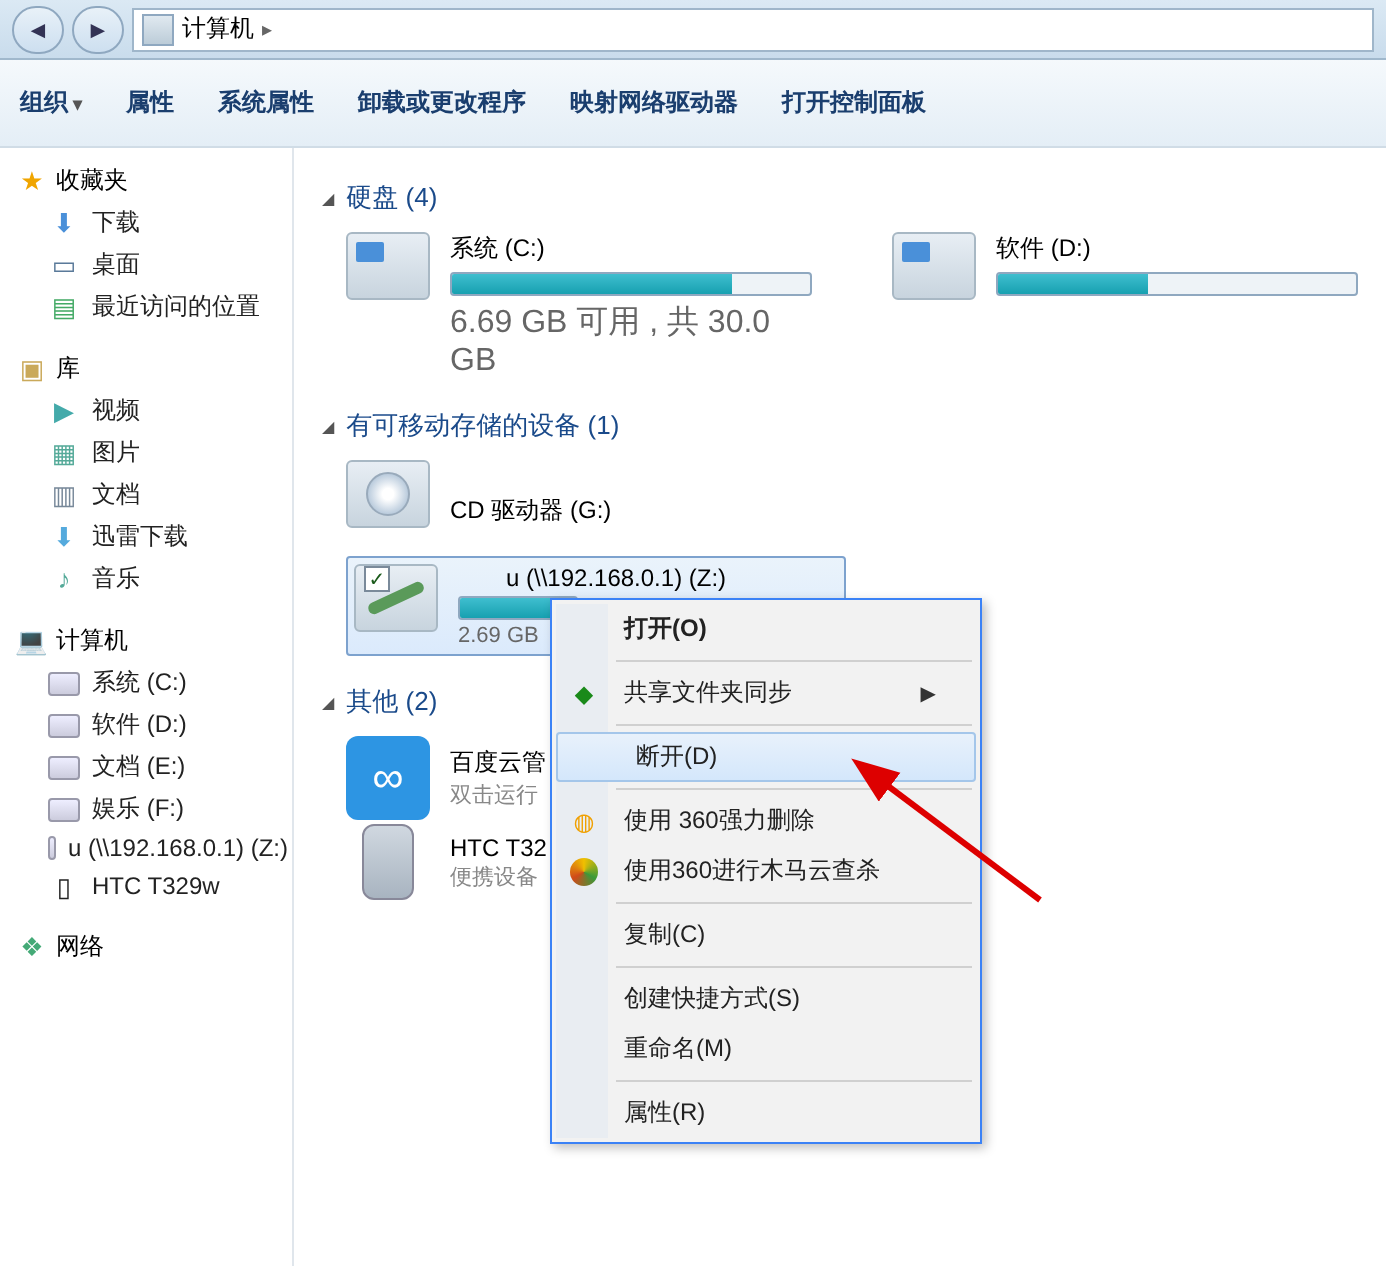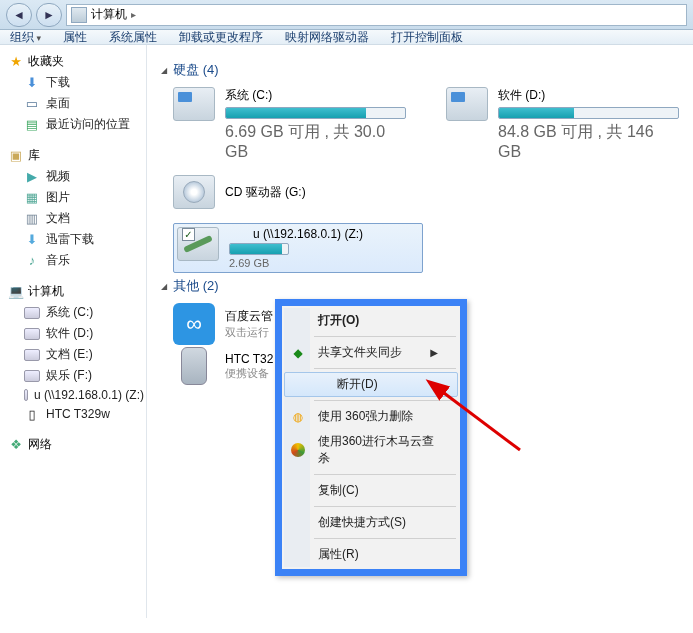--- a/index.html
+++ b/index.html
@@ -4,21 +4,21 @@
 <style>
 * { box-sizing: border-box; margin: 0; padding: 0; font-family: "Microsoft YaHei", "Segoe UI", sans-serif; }
 body { width: 693px; height: 633px; background: #fff; font-size: 12px; overflow: hidden; position: relative; }
 
 .titlebar { height: 30px; background: linear-gradient(#dbe9f4, #c9dcec); border-bottom: 1px solid #a0b8cc; display: flex; align-items: center; padding: 2px 6px; gap: 4px; }
 .nav-btn { width: 26px; height: 24px; border-radius: 12px; background: linear-gradient(#e8f1f8,#cddff0); border: 1px solid #8fa8c0; display: flex; align-items: center; justify-content: center; color: #335; }
 .addrbar { flex: 1; height: 22px; background: #fff; border: 1px solid #9fb6ca; display: flex; align-items: center; padding: 0 4px; gap: 4px; }
 .addr-icon { width: 16px; height: 16px; background: linear-gradient(#e0e9f0,#bcccd8); border:1px solid #8fa8c0; }
 .addr-sep { color: #666; font-size: 10px; }
 
-.toolbar { height: 15px; background: linear-gradient(#f5f9fc,#e4eef6); border-bottom: 1px solid #d0dce6; display: flex; align-items: center; padding: 0 10px; gap: 22px; color: #1a3e6e; }
+.toolbar { height: 44px; background: linear-gradient(#f5f9fc,#e4eef6); border-bottom: 1px solid #d0dce6; display: flex; align-items: center; padding: 0 10px; gap: 22px; color: #1a3e6e; font-weight: bold; }
 .tool-item { cursor: default; }
 .tool-item:first-child::after { content: " ▾"; font-size: 9px; color: #555; }
 
 .main { display: flex; height: 573px; }
 .sidebar { width: 147px; border-right: 1px solid #e0e6ec; padding: 6px 2px; overflow: hidden; }
 .side-group { margin-bottom: 10px; }
 .side-head { display: flex; align-items: center; gap: 4px; padding: 2px 6px; font-size: 12px; }
 .side-item { display: flex; align-items: center; gap: 6px; padding: 2px 0 2px 22px; font-size: 12px; color: #222; white-space: nowrap; }
 .ico { width: 16px; height: 16px; display: inline-flex; align-items: center; justify-content: center; font-size: 13px; }
 .star { color: #f0a500; }
@@ -41,21 +41,21 @@
 .drives { display: flex; gap: 40px; margin-left: 12px; margin-bottom: 14px; }
 .drive-item { display: flex; gap: 10px; width: 240px; }
 .drive-icon { width: 42px; height: 34px; background: linear-gradient(#e8eef4,#c8d4de); border: 1px solid #a8b8c4; border-radius: 3px; position: relative; }
 .drive-icon::after { content: ""; position: absolute; left: 4px; top: 4px; width: 14px; height: 10px; background: #4a90d9; border-radius: 1px; }
 .drive-info { flex: 1; }
 .drive-label { font-size: 12px; }
 .bar { height: 12px; border: 1px solid #8fa8c0; border-radius: 2px; margin: 3px 0; position: relative; background: #eef3f7; overflow: hidden; }
 .bar-fill { height: 100%; background: linear-gradient(#3fbecf,#17a0b0); }
 .drive-text { font-size: 16px; color: #666; }
 
-.cd-item { display: flex; gap: 10px; align-items: center; margin-left: 12px; margin-bottom: 14px; }
+.cd-item { display: flex; gap: 10px; align-items: flex-end; margin-left: 12px; margin-bottom: 14px; }
 .cd-icon { width: 42px; height: 34px; background: linear-gradient(#e8eef4,#c8d4de); border: 1px solid #a8b8c4; border-radius: 3px; display:flex; align-items:center; justify-content:center; }
 .disc { width: 22px; height: 22px; border-radius: 50%; background: radial-gradient(circle, #fff 20%, #bcd 70%); border: 1px solid #9ab; }
 
 .netloc { display:flex; gap:10px; margin-left:12px; width:250px; padding:3px; border:1px solid #7da2ce; background:linear-gradient(#eaf3fb,#dbeafc); border-radius:2px; position:relative; }
 .net-icon { width: 42px; height: 34px; background: linear-gradient(#e8eef4,#c8d4de); border: 1px solid #a8b8c4; border-radius: 3px; display:flex; align-items:center; justify-content:center; }
 .cable { width: 30px; height: 6px; background: #5a9a5a; border-radius: 3px; transform: rotate(-25deg); }
 .net-info { flex:1; }
 .chk { position:absolute; left:8px; top:4px; width:13px; height:13px; border:1px solid #7a8a9a; background:#fff; display:flex; align-items:center; justify-content:center; font-size:10px; color:#1a5a1a; }
 .net-label { font-size:12px; padding-left:24px; }
 .net-bar { height:12px; border:1px solid #8fa8c0; border-radius:2px; margin:2px 0; width:60px; background:#eef3f7; overflow:hidden; }
@@ -63,25 +63,25 @@
 
 .other { display:flex; gap:10px; margin-left:12px; align-items:center; }
 .baidu-icon { width:42px; height:42px; background:#2d95e3; border-radius:6px; display:flex; align-items:center; justify-content:center; color:#fff; font-size:22px; }
 .other-label { font-size:12px; }
 .other-sub { font-size:11px; color:#888; }
 
 .portable { display:flex; gap:10px; margin-left:12px; align-items:center; }
 .phone-icon { width:42px; height:42px; display:flex; align-items:center; justify-content:center; }
 .phone { width:26px; height:38px; background:linear-gradient(#d0d8e0,#a8b4c0); border-radius:6px; border:1px solid #889; }
 
-.ctxmenu { position: absolute; left: 275px; top: 299px; width: 192px; background: #f2f2f2; border: 7px solid #3b82f6; box-shadow: 2px 2px 5px rgba(0,0,0,0.25); padding: 2px; z-index: 10; }
+.ctxmenu { position: absolute; left: 275px; top: 299px; width: 216px; background: #f2f2f2; border: 1px solid #3b82f6; box-shadow: 2px 2px 5px rgba(0,0,0,0.25); padding: 2px; z-index: 10; }
 .ctxmenu .iconcol { position:absolute; left:2px; top:2px; bottom:2px; width:26px; background:#e9edf2; }
 .ctxitem { position:relative; padding: 4px 20px 4px 34px; font-size: 12px; color: #222; display:flex; align-items:center; }
 .ctxitem.bold { font-weight: bold; }
-.ctxitem.hl { background: linear-gradient(#e8f1fb,#d4e7fb); border: 1px solid #a4c6ea; border-radius: 2px; padding: 3px 19px 3px 52px; }
+.ctxitem.hl { background: linear-gradient(#e8f1fb,#d4e7fb); border: 1px solid #a4c6ea; border-radius: 2px; padding: 3px 19px 3px 39px; }
 .ctxitem .arrow { margin-left:auto; font-size:10px; color:#333; }
 .ctxsep { height:1px; background:#d0d0d0; margin: 3px 2px 3px 30px; }
 .ctx-ico { position:absolute; left:6px; width:16px; height:16px; display:flex; align-items:center; justify-content:center; font-size:12px; }
 .share-ico { color:#1a8a1a; }
 .del-ico { color:#f0a000; }
 .scan-ico { width:14px; height:14px; border-radius:50%; background: conic-gradient(#f0c000, #3a9a3a, #d04a1a, #f0c000); }
 
 .annot-arrow { position:absolute; left:430px; top:380px; z-index:20; pointer-events:none; }
 .annot-arrow svg { overflow: visible; }
 .annot-phone { font-size:12px; color:#222; }
@@ -207,25 +207,27 @@
           <div class="drive-text">6.69 GB 可用 , 共 30.0 GB</div>
         </div>
       </div>
       <div class="drive-item">
         <div class="drive-icon"></div>
         <div class="drive-info">
           <div class="drive-label">软件 (D:)</div>
           <div class="bar">
               <div class="bar-fill" style="width:42%"></div>
             </div>
-          <div class="drive-text">84.8 GB 可用 , 共 146 GB</div>
-        </div>
-      </div>
-    </div>
-
+        </div>
+      </div>
+    </div>
+
+    <div class="sec-head">
+        <span>有可移动存储的设备 (1)</span>
+      </div>
     <div class="cd-item">
       <div class="cd-icon">
           <div class="disc"></div>
         </div>
       <span>CD 驱动器 (G:)</span>
     </div>
 
     <div class="netloc">
       <span class="chk">✓</span>
       <div class="net-icon">
@@ -233,21 +235,21 @@
         </div>
       <div class="net-info">
         <div class="net-label">u (\\192.168.0.1) (Z:)</div>
         <div class="net-bar">
             <div class="bar-fill" style="width:90%"></div>
           </div>
         <div class="net-text">2.69 GB</div>
       </div>
     </div>
 
-    <div class="sec-head" style="margin-top:4px">
+    <div class="sec-head" style="margin-top:14px">
         <span>其他 (2)</span>
       </div>
     <div class="other">
       <div class="baidu-icon">∞</div>
       <div>
         <div class="other-label">百度云管</div>
         <div class="other-sub">双击运行</div>
       </div>
       <div style="margin-left:120px" class="annot-phone">的手机</div>
     </div>
@@ -290,20 +292,23 @@
       </span>
       <span>使用360进行木马云查杀</span>
     </div>
   <div class="ctxsep"></div>
   <div class="ctxitem">
       <span>复制(C)</span>
     </div>
   <div class="ctxsep"></div>
   <div class="ctxitem">
       <span>创建快捷方式(S)</span>
+    </div>
+  <div class="ctxitem">
+      <span>重命名(M)</span>
     </div>
   <div class="ctxsep"></div>
   <div class="ctxitem">
       <span>属性(R)</span>
     </div>
 </div>
 
 <div class="annot-arrow">
   <svg width="100" height="80">
       <defs>

